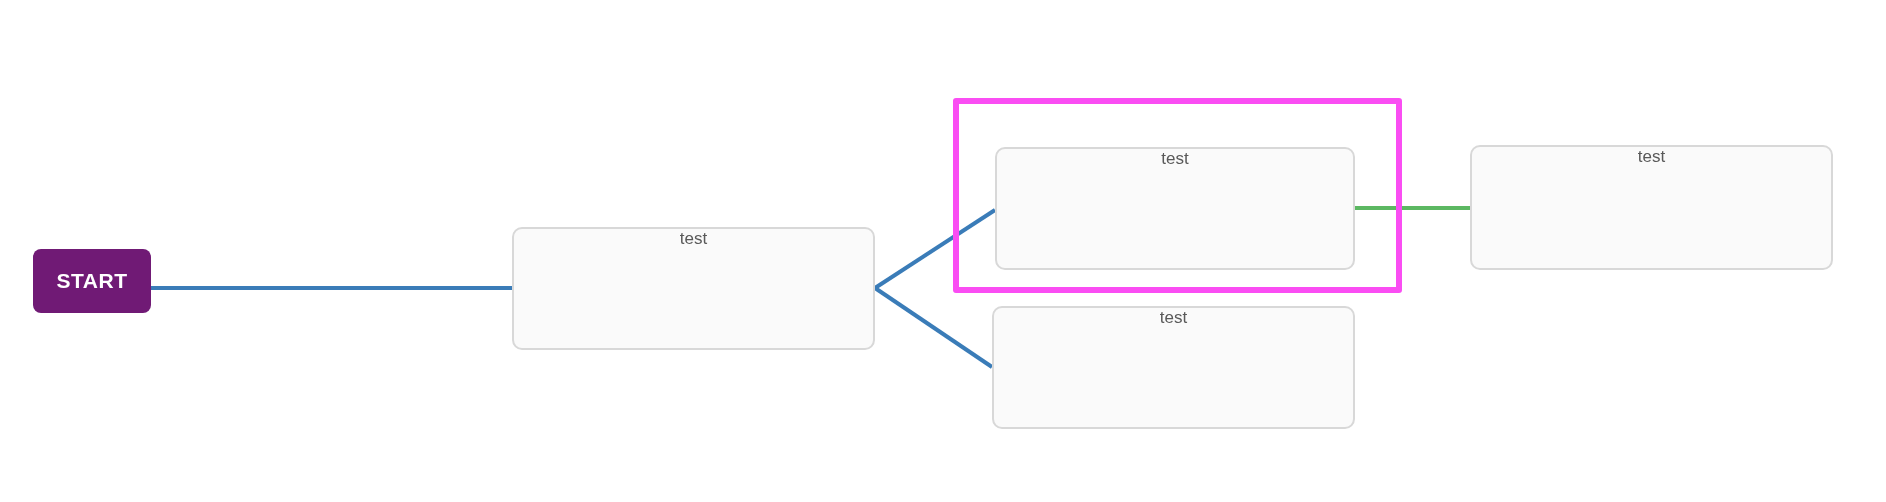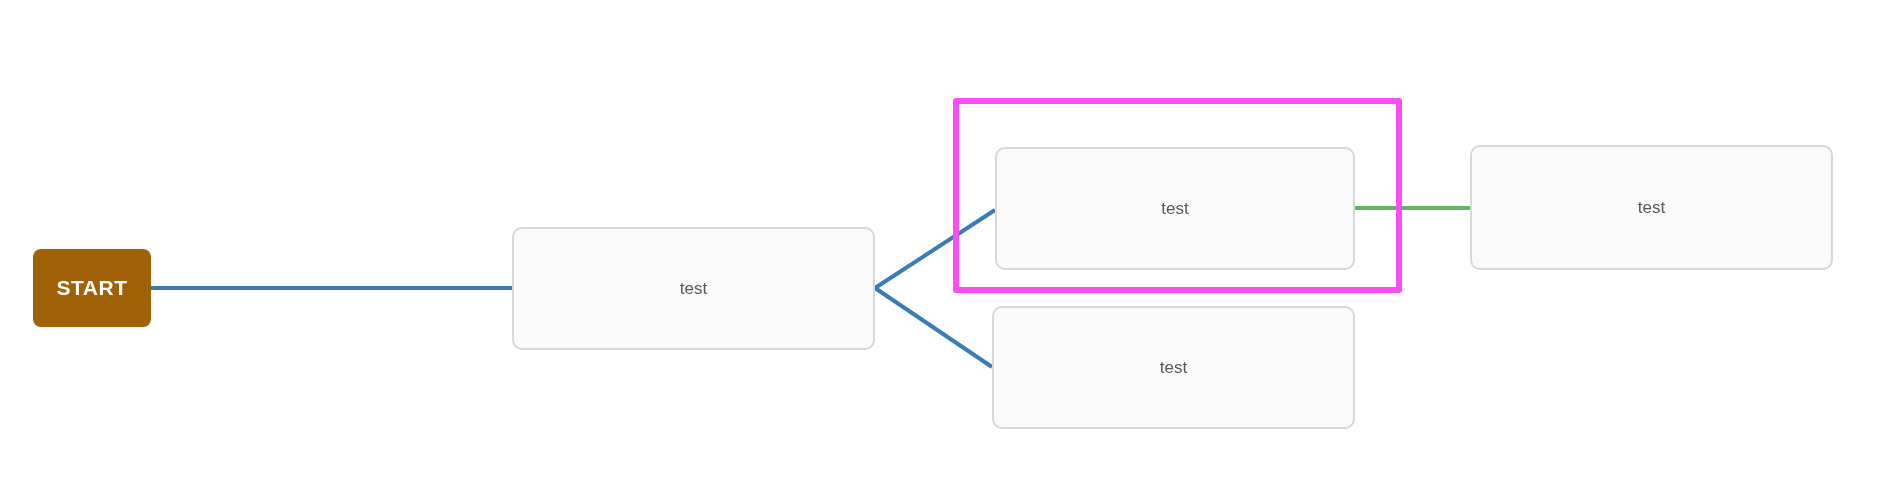--- a/index.html
+++ b/index.html
@@ -44,21 +44,21 @@
     font-weight: 600;
     letter-spacing: 0.5px;
     cursor: pointer;
     z-index: 3;
     font-family: "Liberation Sans", "DejaVu Sans", sans-serif;
   }
   .flow-node {
     position: absolute;
     box-sizing: border-box;
     display: flex;
-    align-items: center;
+    align-items: flex-start;
     justify-content: center;
     background: #fafafa;
     border: 2px solid #d8d8d8;
     border-radius: 10px;
     color: #595959;
     font-size: 17px;
     cursor: pointer;
     z-index: 3;
   }
   .flow-node span {
@@ -69,21 +69,21 @@
 <body>
 
 <div id="canvas" style="width: 1886px; height: 502px; background: rgb(255, 255, 255);">
   <svg id="edges-layer" xmlns="http://www.w3.org/2000/svg" viewBox="0 0 1886 502">
       <polyline points="151,288 512,288" fill="none" stroke="#3a7cb8" stroke-width="4"></polyline>
       <polyline points="875,288 995,210" fill="none" stroke="#3a7cb8" stroke-width="4"></polyline>
       <polyline points="875,288 992,367" fill="none" stroke="#3a7cb8" stroke-width="4"></polyline>
       <polyline points="1355,208 1470,208" fill="none" stroke="#5cb862" stroke-width="4"></polyline>
     </svg>
   <div id="selection-box" style="left: 953px; top: 98px; width: 449px; height: 195px; border-width: 6px; border-color: rgb(250, 77, 243);"></div>
-  <div id="start-node" style="left: 33px; top: 249px; width: 118px; height: 78px; background: #a16207; color: rgb(255, 255, 255);">
+  <div id="start-node" style="left: 33px; top: 249px; width: 118px; height: 64px; background: #701a75; color: rgb(255, 255, 255);">
     <span>START</span>
   </div>
   <div id="nodes-layer">
       <div class="flow-node" style="left: 512px; top: 227px; width: 363px; height: 123px; background: rgb(250, 250, 250); border-color: rgb(216, 216, 216); color: rgb(89, 89, 89);">
         <span>test</span>
       </div>
       <div class="flow-node" style="left: 995px; top: 147px; width: 360px; height: 123px; background: rgb(250, 250, 250); border-color: rgb(216, 216, 216); color: rgb(89, 89, 89);">
         <span>test</span>
       </div>
       <div class="flow-node" style="left: 992px; top: 306px; width: 363px; height: 123px; background: rgb(250, 250, 250); border-color: rgb(216, 216, 216); color: rgb(89, 89, 89);">

